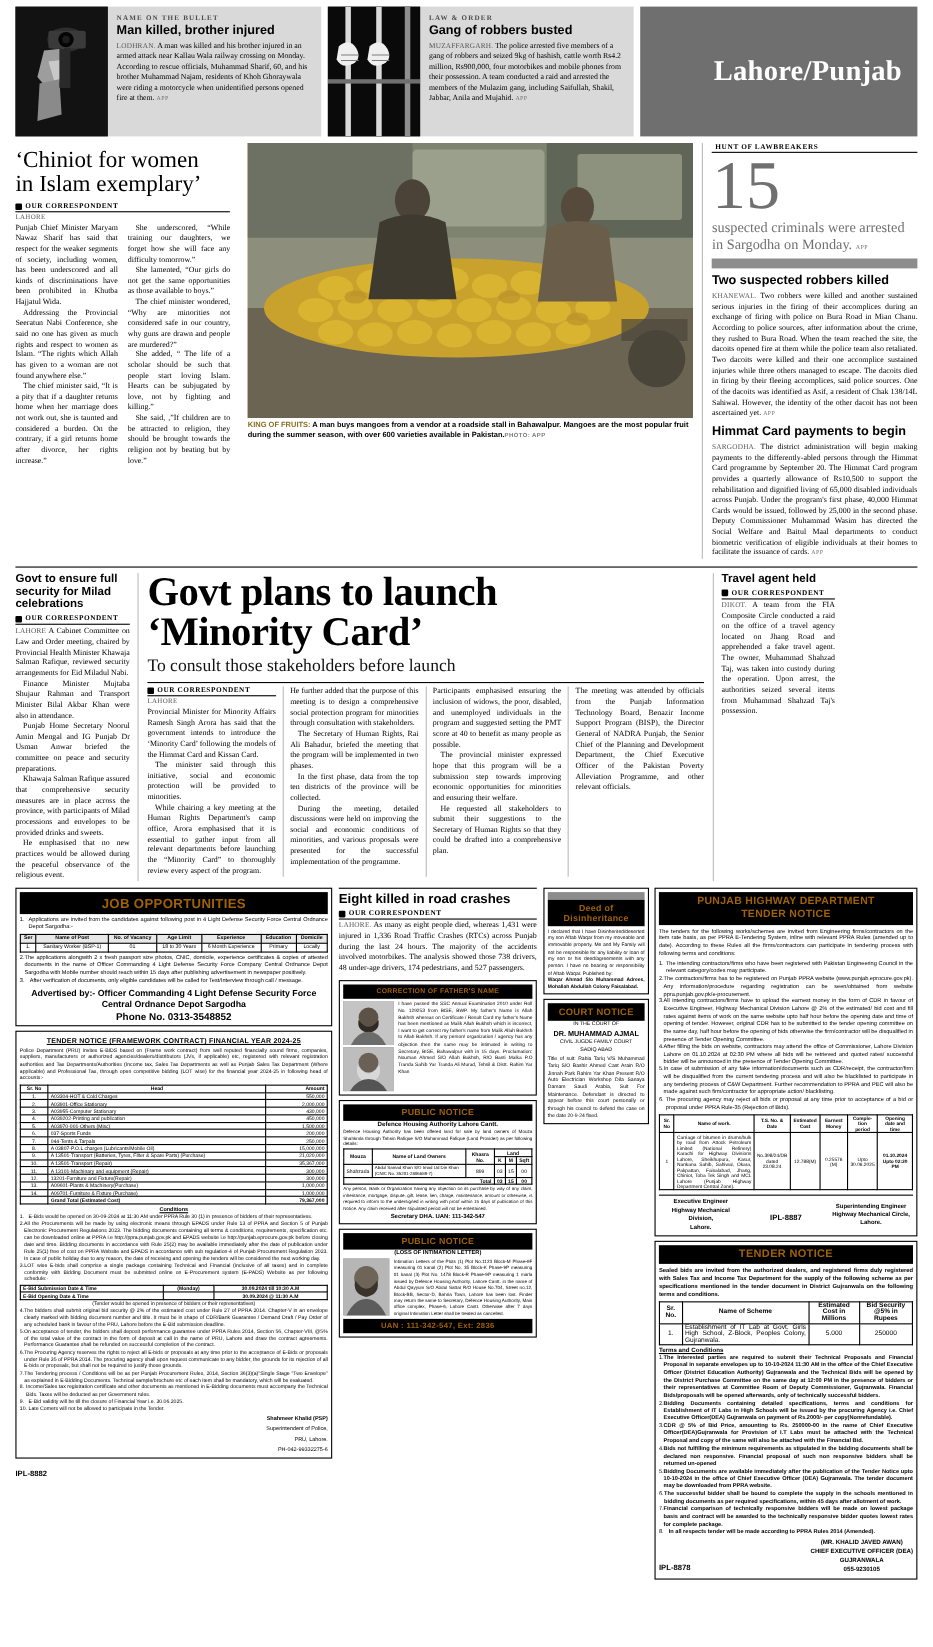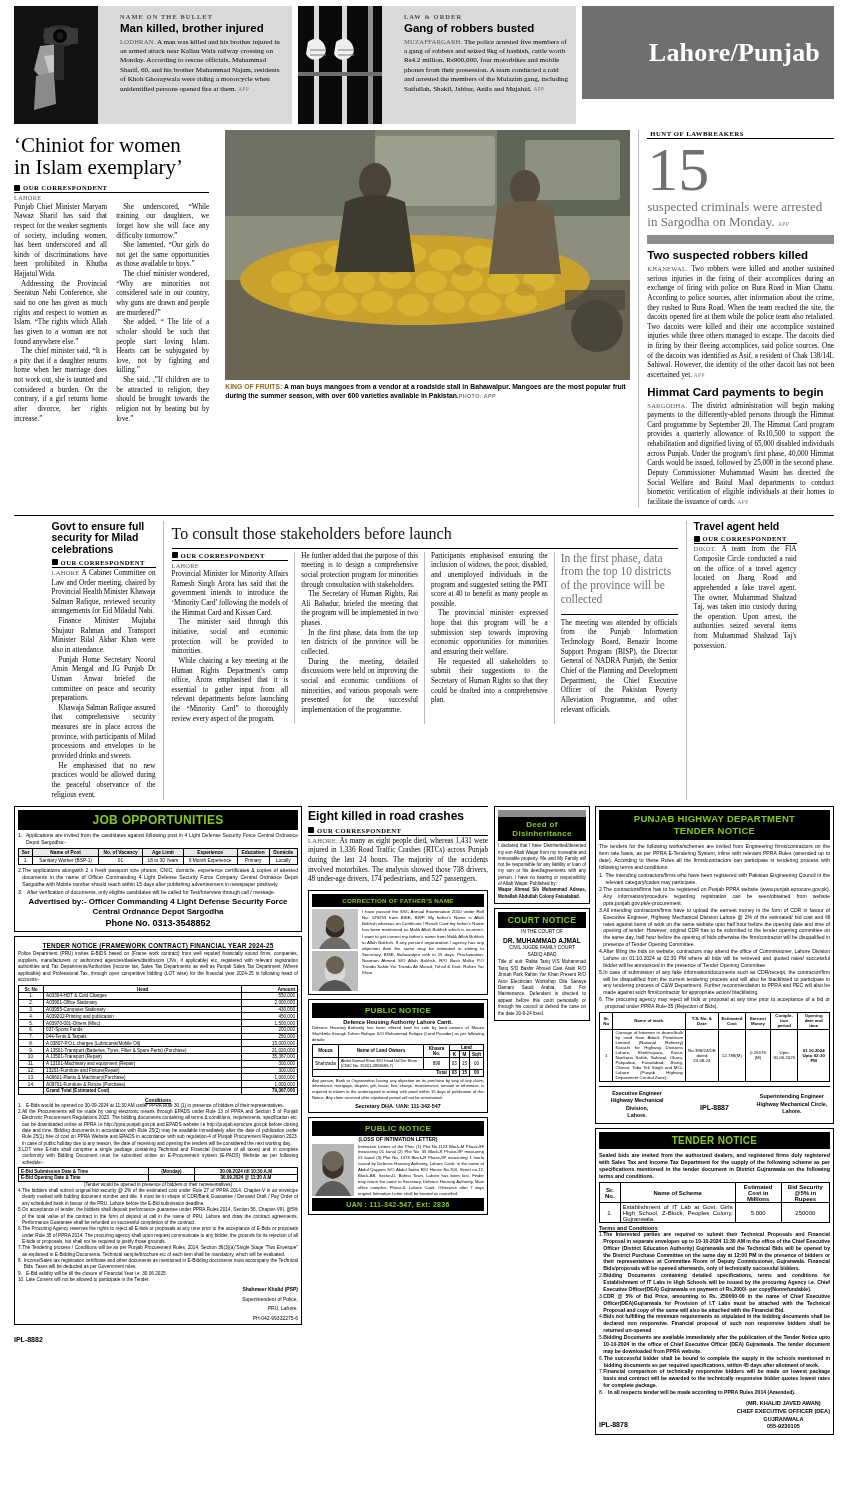--- a/index.html
+++ b/index.html
@@ -9,27 +9,27 @@
   
   .masthead{display:flex;justify-content:space-between;align-items:flex-end;
     padding:6px 14px 3px 14px;border-bottom:1.5px solid #000;}
   .mh-left{font-family:"Liberation Serif",serif;font-weight:bold;font-size:10.5px;letter-spacing:.4px;}
   .mh-right{font-family:"Liberation Serif",serif;font-weight:bold;font-size:10.5px;letter-spacing:.3px;}
 
   
   .topband{display:flex;gap:0;padding:6px 14px 0 14px;}
   .brief{display:flex;background:#d9d9d9;width:278px;height:118px;margin-right:6px;}
   .brief .photo{width:84px;height:118px;flex:none;background:#111;position:relative;overflow:hidden;}
-  .brief .btxt{padding:7px 7px 0 22px;}
+  .brief .btxt{padding:7px 7px 0 8px;}
   .kicker{font-size:6.4px;letter-spacing:1.1px;color:#4a4a4a;font-weight:bold;font-family:"Liberation Serif",serif;}
   .bhead{font-family:"Liberation Sans",sans-serif;font-weight:bold;font-size:11.5px;margin:2px 0 3px 0;line-height:1.1;}
   .bbody{font-size:7.1px;line-height:1.33;text-align:left;}
   .dateline{font-variant:small-caps;color:#555;font-size:6.6px;letter-spacing:.2px;}
   .agency{font-size:5.4px;color:#777;letter-spacing:.4px;}
-  .sectionflag{flex:1;background:#6f6f6f;height:93px;display:flex;align-items:center;justify-content:flex-end;}
+  .sectionflag{flex:1;background:#6f6f6f;height:118px;display:flex;align-items:center;justify-content:flex-end;}
   .sectionflag span{color:#fff;font-family:"Liberation Serif",serif;font-weight:bold;font-size:26px;
      padding-right:14px;letter-spacing:.2px;}
   .corr{display:flex;align-items:center;gap:3px;font-size:6.6px;font-weight:bold;
      letter-spacing:.5px;font-variant:small-caps;border-bottom:.6px solid #000;padding-bottom:1px;margin-bottom:1px;}
   .corr .bul{display:inline-block;width:6px;height:6px;background:#000;border-radius:1px;}
   .city{font-variant:small-caps;font-size:6.3px;color:#555;letter-spacing:.3px;margin-bottom:1.5px;}
   p.body{font-size:7.2px;line-height:1.34;margin:0 0 0 0;text-align:justify;text-indent:7px;}
   p.body.first{text-indent:0;}
 
   
@@ -45,34 +45,34 @@
   .caption .norm{font-weight:bold;}
   .c-right{width:197px;padding-left:8px;border-left:.6px solid #bbb;}
   .hunt{display:flex;align-items:center;gap:3px;font-size:6.6px;font-weight:bold;letter-spacing:.6px;
     font-variant:small-caps;border-bottom:.8px solid #000;padding-bottom:1px;}
   .bignum{font-family:"Liberation Serif",serif;font-size:62px;line-height:.92;color:#707070;margin:2px 0 0 0;}
   .bigtxt{font-family:"Liberation Serif",serif;font-size:13px;line-height:1.12;color:#707070;margin:2px 0 6px 0;}
   .greybar{height:9px;background:#8c8c8c;margin:4px 0 5px 0;}
   .sanshead{font-family:"Liberation Sans",sans-serif;font-weight:bold;font-size:11.5px;margin:0 0 3px 0;line-height:1.12;}
 
   
-  .row2{display:flex;margin-top:7px;border-top:1.2px solid #000;padding-top:5px;justify-content:center;}
+  .row2{display:flex;margin-top:7px;border-top:1.2px solid #000;padding-top:5px;}
   .mc-left{width:104px;padding-right:7px;}
   .mc-mid{width:506px;padding:0 8px;border-left:.6px solid #bbb;border-right:.6px solid #bbb;}
   .mc-right{width:103px;padding-left:7px;}
   .megahead{font-family:"Liberation Serif",serif;font-weight:bold;font-size:37px;line-height:.98;margin:0;letter-spacing:-.5px;}
   .subhead{font-family:"Liberation Serif",serif;font-size:16px;margin:4px 0 5px 0;color:#111;}
   .pullquote{font-family:"Liberation Serif",serif;font-size:11.5px;line-height:1.2;color:#6f6f6f;
      border-bottom:1.2px solid #000;padding-bottom:7px;margin-bottom:4px;}
 
   
   .adrow{display:flex;padding:0 14px;margin-top:6px;align-items:flex-start;}
   .ad{border:1.2px solid #000;background:#fff;box-sizing:border-box;}
   .ad-inner{padding:3px;}
-  .ad-title-black{background:#000;color:#84cc16;text-align:center;font-family:"Liberation Sans",sans-serif;
+  .ad-title-black{background:#000;color:#a16207;text-align:center;font-family:"Liberation Sans",sans-serif;
      font-weight:bold;font-size:12px;padding:3px 0;letter-spacing:.3px;}
   .ad-p{font-family:"Liberation Sans",sans-serif;font-size:5.1px;line-height:1.35;text-align:justify;margin:2px 0;}
   table.adt{border-collapse:collapse;width:100%;font-family:"Liberation Sans",sans-serif;font-size:4.8px;}
   table.adt th,table.adt td{border:.6px solid #000;padding:1px 2px;text-align:center;vertical-align:middle;}
   table.adt th{font-weight:bold;background:#e8e8e8;}
 
   .jobfoot{text-align:center;font-family:"Liberation Sans",sans-serif;font-weight:bold;font-size:8px;line-height:1.25;margin-top:2px;}
   .phone{text-align:center;font-family:"Liberation Sans",sans-serif;font-weight:bold;font-size:9px;margin-top:1px;}
 
   .tender-h{text-align:center;font-family:"Liberation Sans",sans-serif;font-weight:bold;font-size:6.4px;
@@ -266,20 +266,24 @@
           <span>OUR CORRESPONDENT</span>
         </div>
         <p class="body first"><span class="dateline">LAHORE</span> <span>A Cabinet Committee on Law and Order meeting, chaired by Provincial Health Minister Khawaja Salman Rafique, reviewed security arrangements for Eid Miladul Nabi.</span></p>
         <p class="body">Finance Minister Mujtaba Shujaur Rahman and Transport Minister Bilal Akbar Khan were also in attendance.</p>
         <p class="body">Punjab Home Secretary Noorul Amin Mengal and IG Punjab Dr Usman Anwar briefed the committee on peace and security preparations.</p>
         <p class="body">Khawaja Salman Rafique assured that comprehensive security measures are in place across the province, with participants of Milad processions and envelopes to be provided drinks and sweets.</p>
         <p class="body">He emphasised that no new practices would be allowed during the peaceful observance of the religious event.</p>
       </div>
 
       <div class="mc-mid">
+        <div class="megahead">
+          <span>Govt plans to launch</span><br>
+          <span>‘Minority Card’</span>
+        </div>
         <div class="subhead">To consult those stakeholders before launch</div>
         <div style="border-top:1px solid #000;padding-top:3px;">
           <div class="flexrow">
             <div style="width:124px;padding-right:6px;">
               <div class="corr">
                 <span class="bul"></span>
                 <span>OUR CORRESPONDENT</span>
               </div>
               <div class="city">LAHORE</div>
               <p class="body first">Provincial Minister for Minority Affairs Ramesh Singh Arora has said that the government intends to introduce the ‘Minority Card’ following the models of the Himmat Card and Kissan Card.</p>
@@ -291,21 +295,20 @@
               <p class="body">The Secretary of Human Rights, Rai Ali Bahadur, briefed the meeting that the program will be implemented in two phases.</p>
               <p class="body">In the first phase, data from the top ten districts of the province will be collected.</p>
               <p class="body">During the meeting, detailed discussions were held on improving the social and economic conditions of minorities, and various proposals were presented for the successful implementation of the programme.</p>
             </div>
             <div style="width:124px;padding:0 6px;border-left:.6px solid #bbb;">
               <p class="body first">Participants emphasised ensuring the inclusion of widows, the poor, disabled, and unemployed individuals in the program and suggested setting the PMT score at 40 to benefit as many people as possible.</p>
               <p class="body">The provincial minister expressed hope that this program will be a submission step towards improving economic opportunities for minorities and ensuring their welfare.</p>
               <p class="body">He requested all stakeholders to submit their suggestions to the Secretary of Human Rights so that they could be drafted into a comprehensive plan.</p>
             </div>
             <div style="width:124px;padding-left:6px;border-left:.6px solid #bbb;">
-              <div class="pullquote">In the first phase, data from the top 10 districts of the province will be collected</div>
               <p class="body first">The meeting was attended by officials from the Punjab Information Technology Board, Benazir Income Support Program (BISP), the Director General of NADRA Punjab, the Senior Chief of the Planning and Development Department, the Chief Executive Officer of the Pakistan Poverty Alleviation Programme, and other relevant officials.</p>
             </div>
           </div>
         </div>
       </div>
 
       <div class="mc-right">
         <div class="sanshead" style="font-size:10.5px;">Travel agent held</div>
         <div class="corr">
           <span class="bul"></span>

